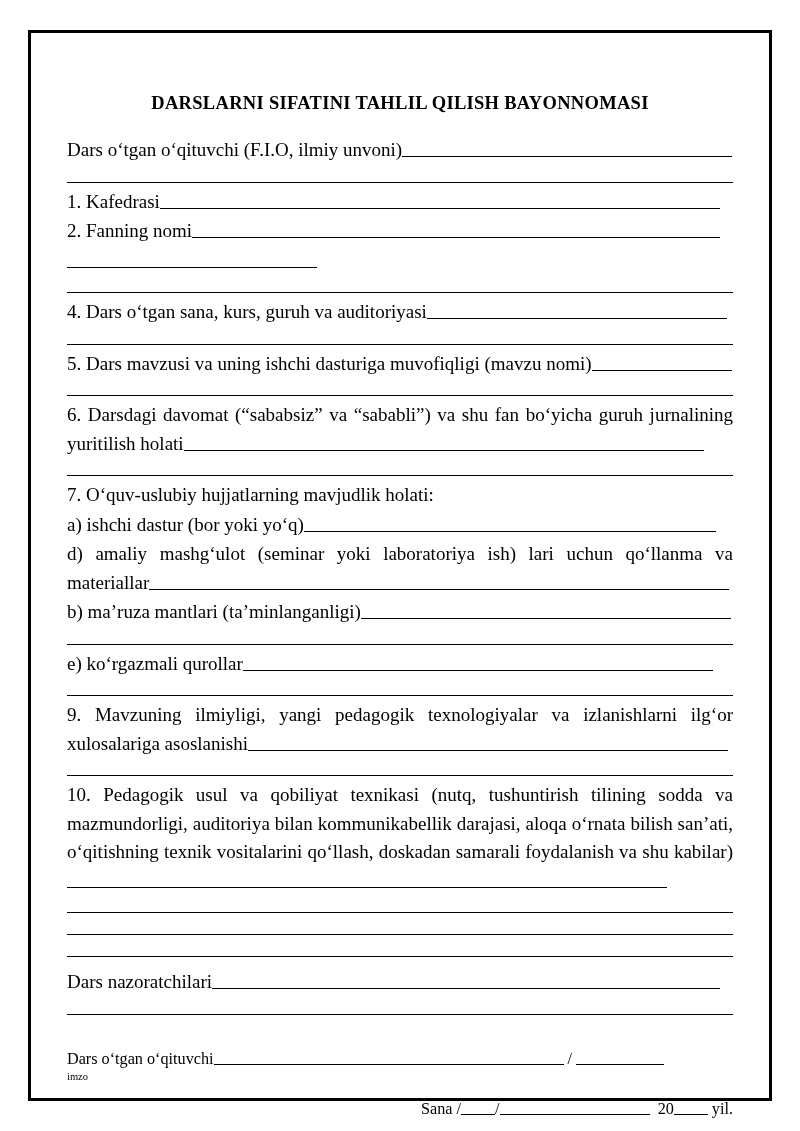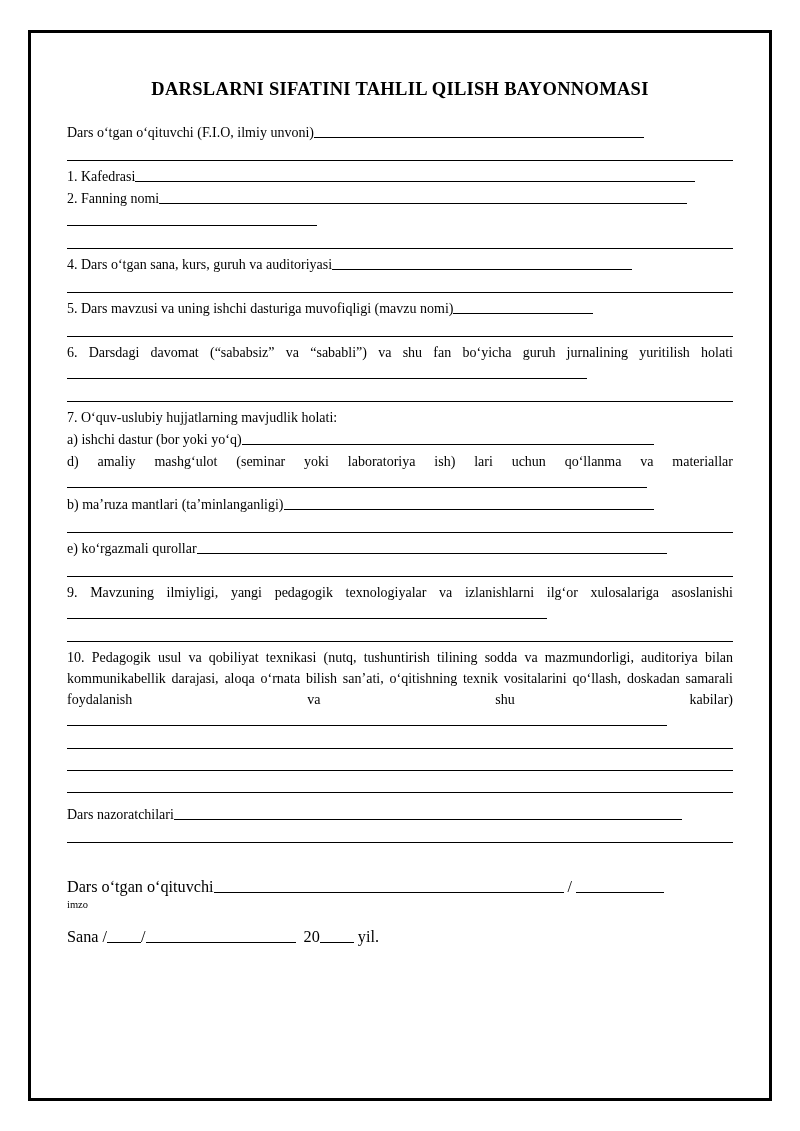--- a/index.html
+++ b/index.html
@@ -19,33 +19,33 @@
     height: 1131px;
     box-sizing: border-box;
     padding: 30px 28px;
     background: #ffffff;
   }
   .frame {
     box-sizing: border-box;
     width: 100%;
     height: 100%;
     border: 3px solid #000000;
-    padding: 30px 36px 20px 36px;
+    padding: 44px 36px 20px 36px;
   }
   .doc-title {
     text-align: center;
     font-weight: bold;
     font-size: 18.5px;
     letter-spacing: 0.3px;
     margin: 16px 0 22px 0;
   }
   
   .line-row {
     position: relative;
-    font-size: 14px;
+    font-size: 19px;
     line-height: 1.5;
     margin: 0 0 1px 0;
   }
   .justify {
     text-align: justify;
     text-align-last: left;
   }
   .fill {
     border-bottom: 1px solid #000;
     display: inline-block;
@@ -71,20 +71,21 @@
   .imzo-label {
     display: block;
     text-align: left;
     font-size: 10.5px;
     padding-right: 56px;
     margin-top: -2px;
   }
   .sana {
     font-size: 16.2px;
     margin-top: 14px;
+    text-align: right;
   }
   .u-short {
     display: inline-block;
     border-bottom: 1px solid #000;
     width: 34px;
     height: 0.95em;
     margin-bottom: -1px;
   }
   .u-mid {
     display: inline-block;

